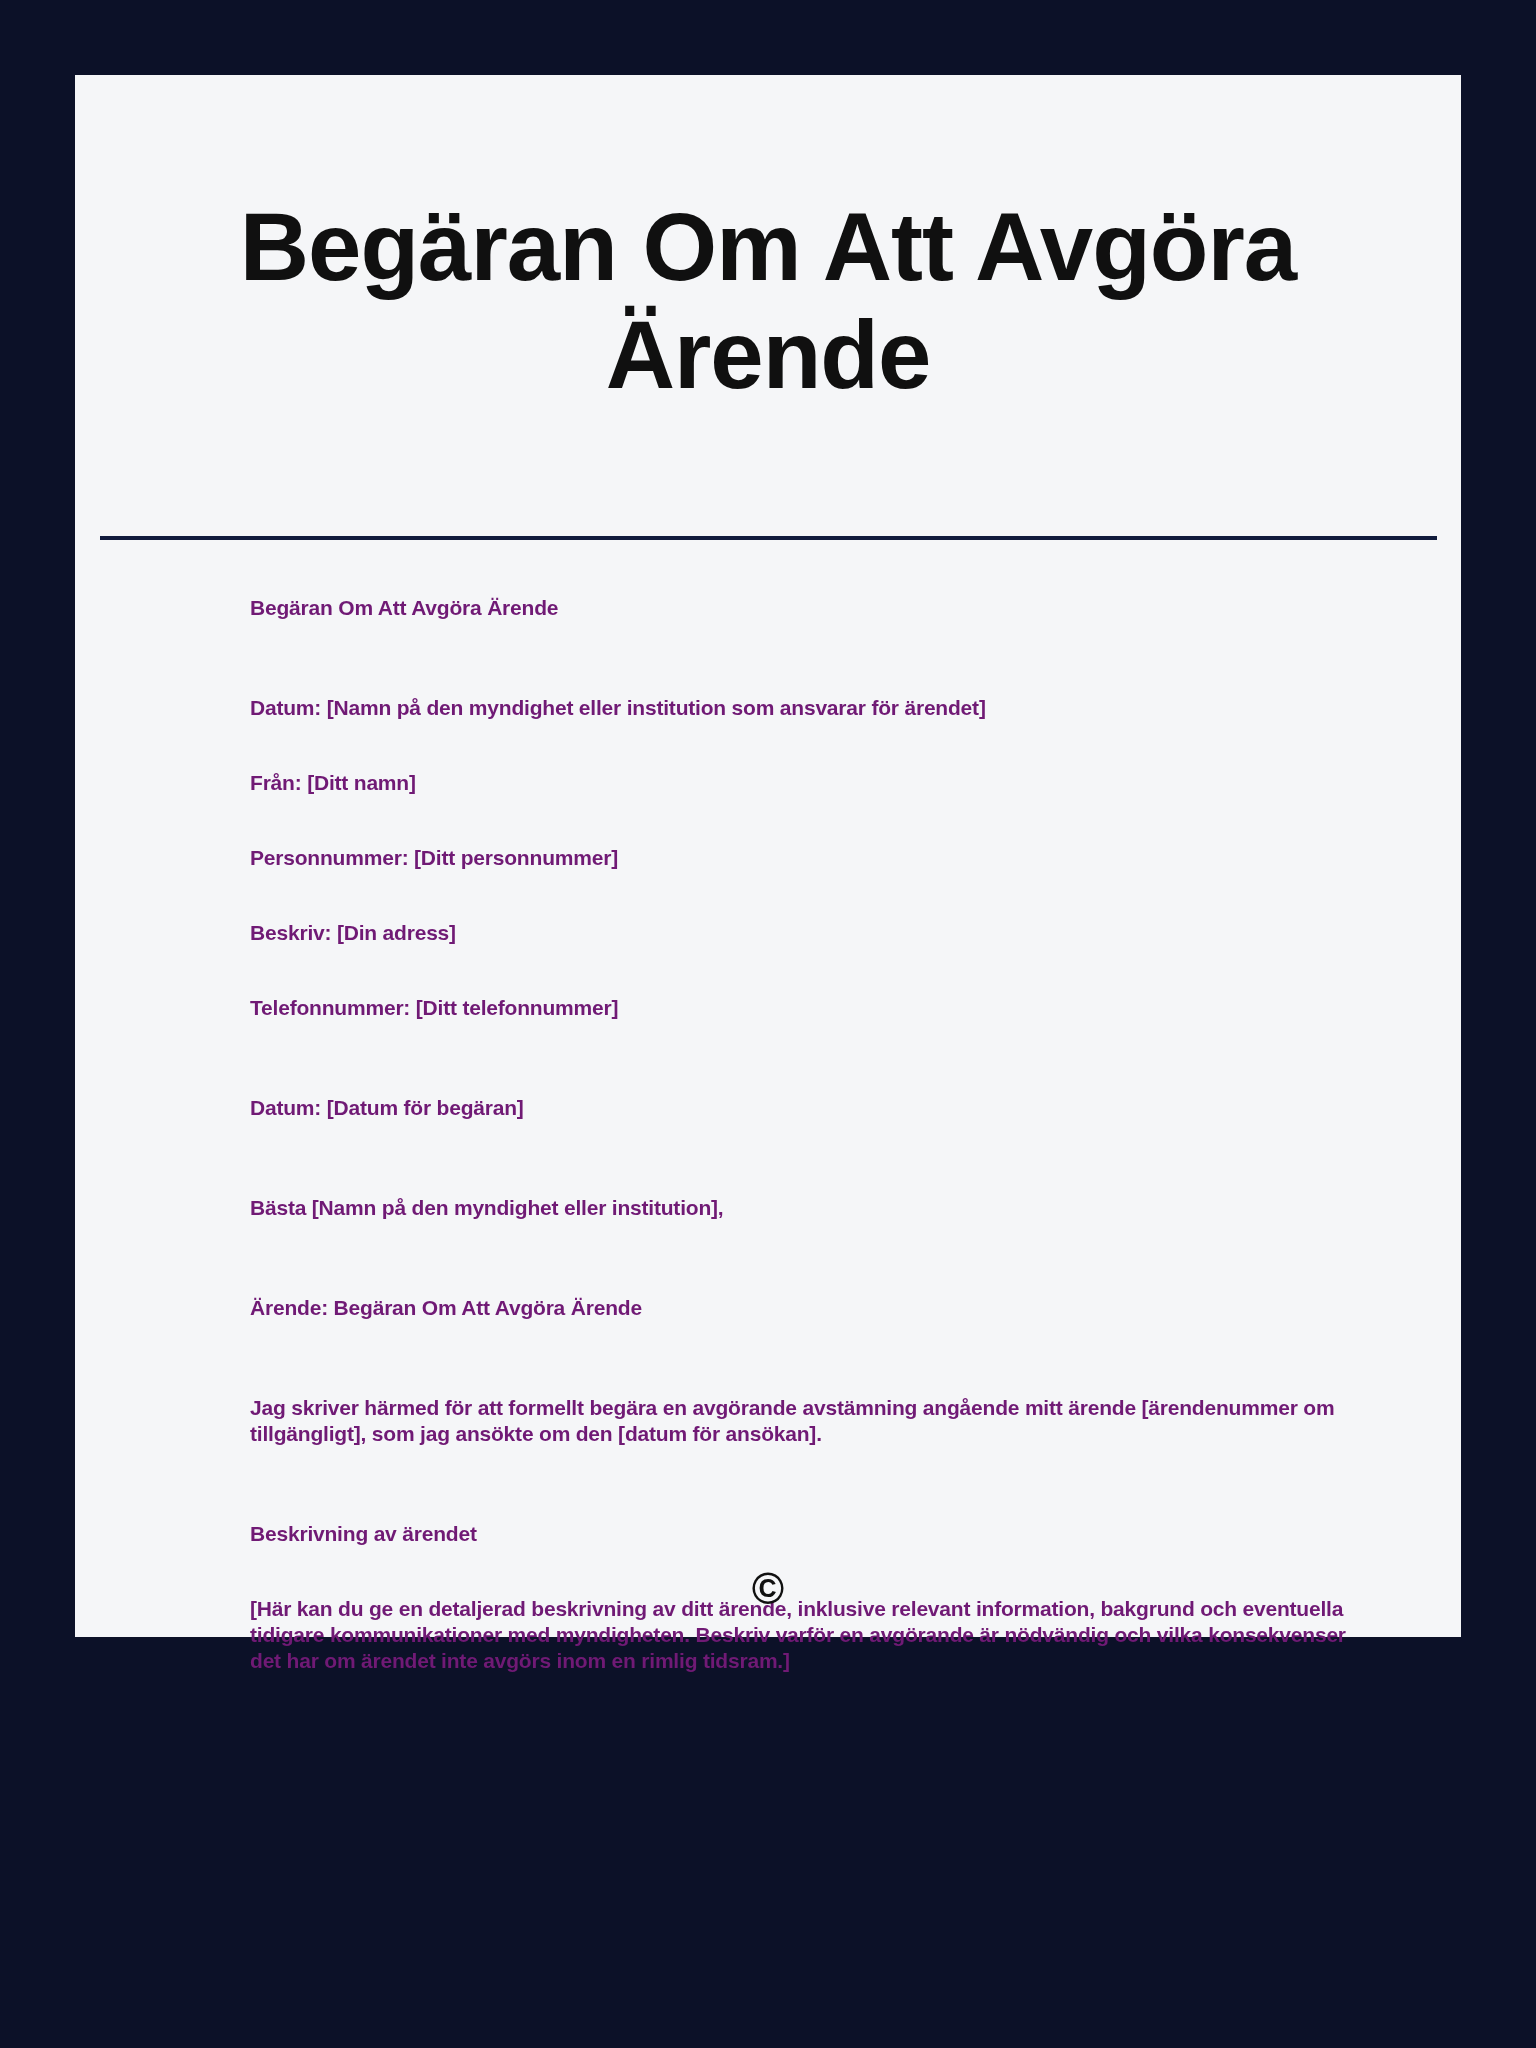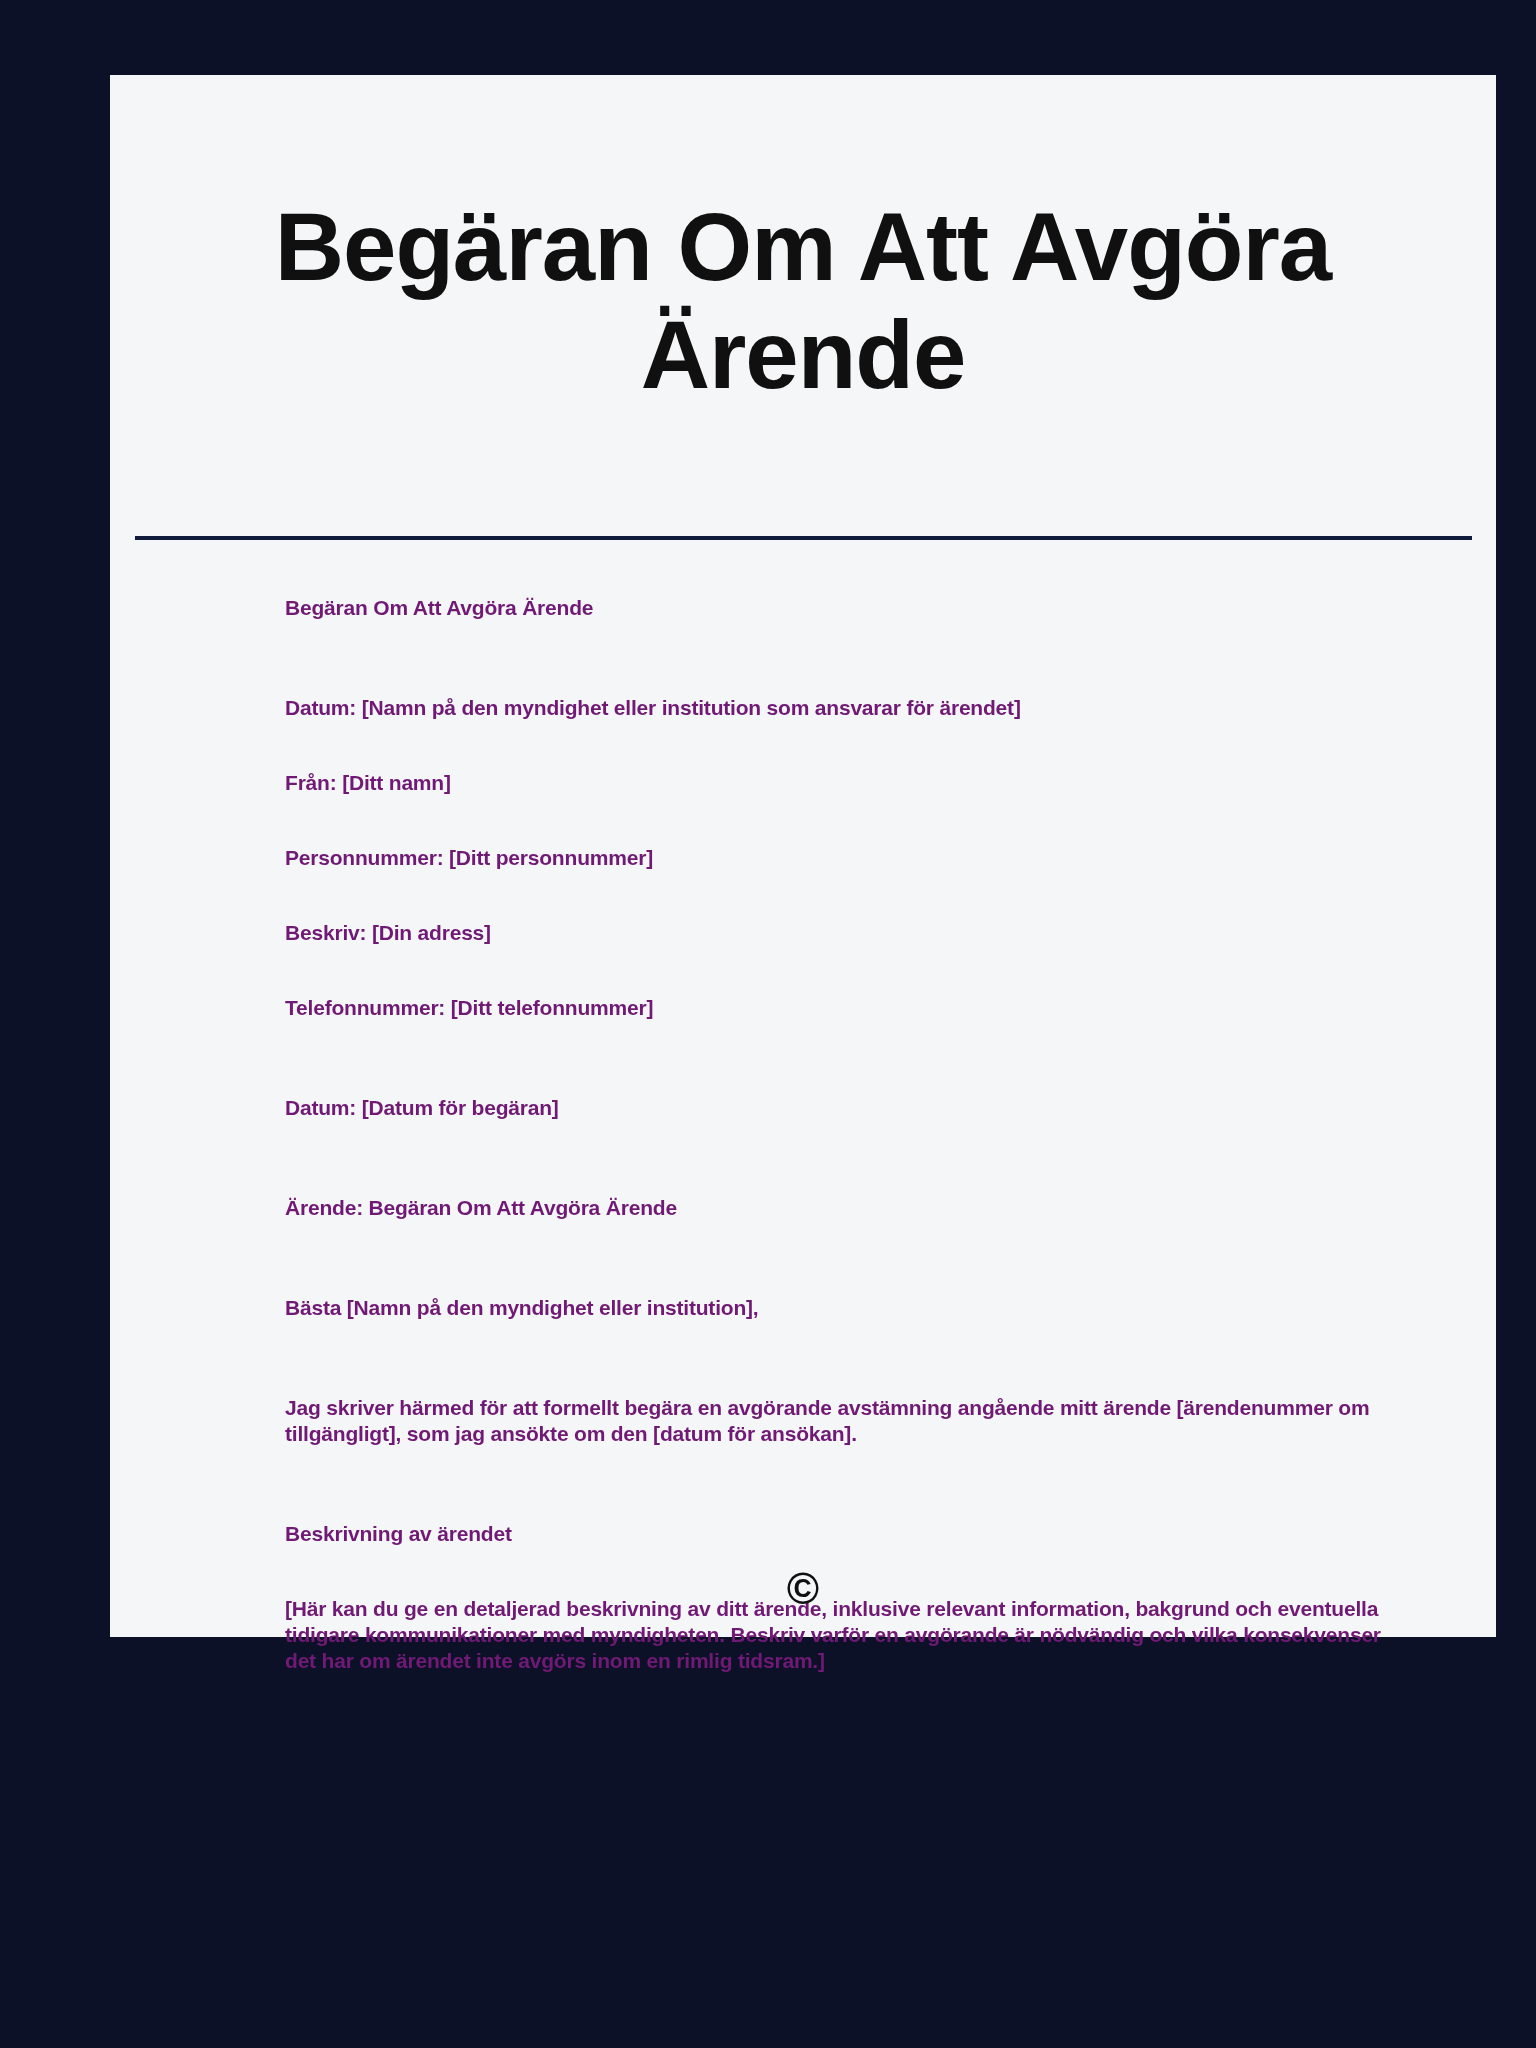--- a/index.html
+++ b/index.html
@@ -10,21 +10,20 @@
     box-sizing: border-box;
     padding: 75px;
     font-family: "Liberation Sans", "DejaVu Sans", sans-serif;
   }
   .page {
     position: relative;
     width: 1386px;
     height: 1562px;
     background: #f5f6f8;
     box-sizing: border-box;
-    margin-left: 35px;
   }
   .doc-title {
     margin: 0;
     padding-top: 118px;
     text-align: center;
     font-size: 96px;
     line-height: 1.13;
     font-weight: bold;
     color: #101010;
     letter-spacing: -1px;
@@ -76,23 +75,23 @@
   <div class="doc-body">
     <div class="row first-gap">Begäran Om Att Avgöra Ärende</div>
 
     <div class="row section-gap">Datum: [Namn på den myndighet eller institution som ansvarar för ärendet]</div>
     <div class="row line-gap">Från: [Ditt namn]</div>
     <div class="row line-gap">Personnummer: [Ditt personnummer]</div>
     <div class="row line-gap">Beskriv: [Din adress]</div>
     <div class="row line-gap">Telefonnummer: [Ditt telefonnummer]</div>
 
     <div class="row section-gap">Datum: [Datum för begäran]</div>
+    <div class="row section-gap">Bästa [Namn på den myndighet eller institution],</div>
+
     <div class="row section-gap">Ärende: Begäran Om Att Avgöra Ärende</div>
-
-    <div class="row section-gap">Bästa [Namn på den myndighet eller institution],</div>
 
     <div class="row section-gap">Jag skriver härmed för att formellt begära en avgörande avstämning angående mitt ärende [ärendenummer om tillgängligt], som jag ansökte om den [datum för ansökan].</div>
 
     <div class="row section-gap">Beskrivning av ärendet</div>
 
     <div class="row line-gap">[Här kan du ge en detaljerad beskrivning av ditt ärende, inklusive relevant information, bakgrund och eventuella tidigare kommunikationer med myndigheten. Beskriv varför en avgörande är nödvändig och vilka konsekvenser det har om ärendet inte avgörs inom en rimlig tidsram.]</div>
   </div>
 
   <div class="copyright">©</div>
 

